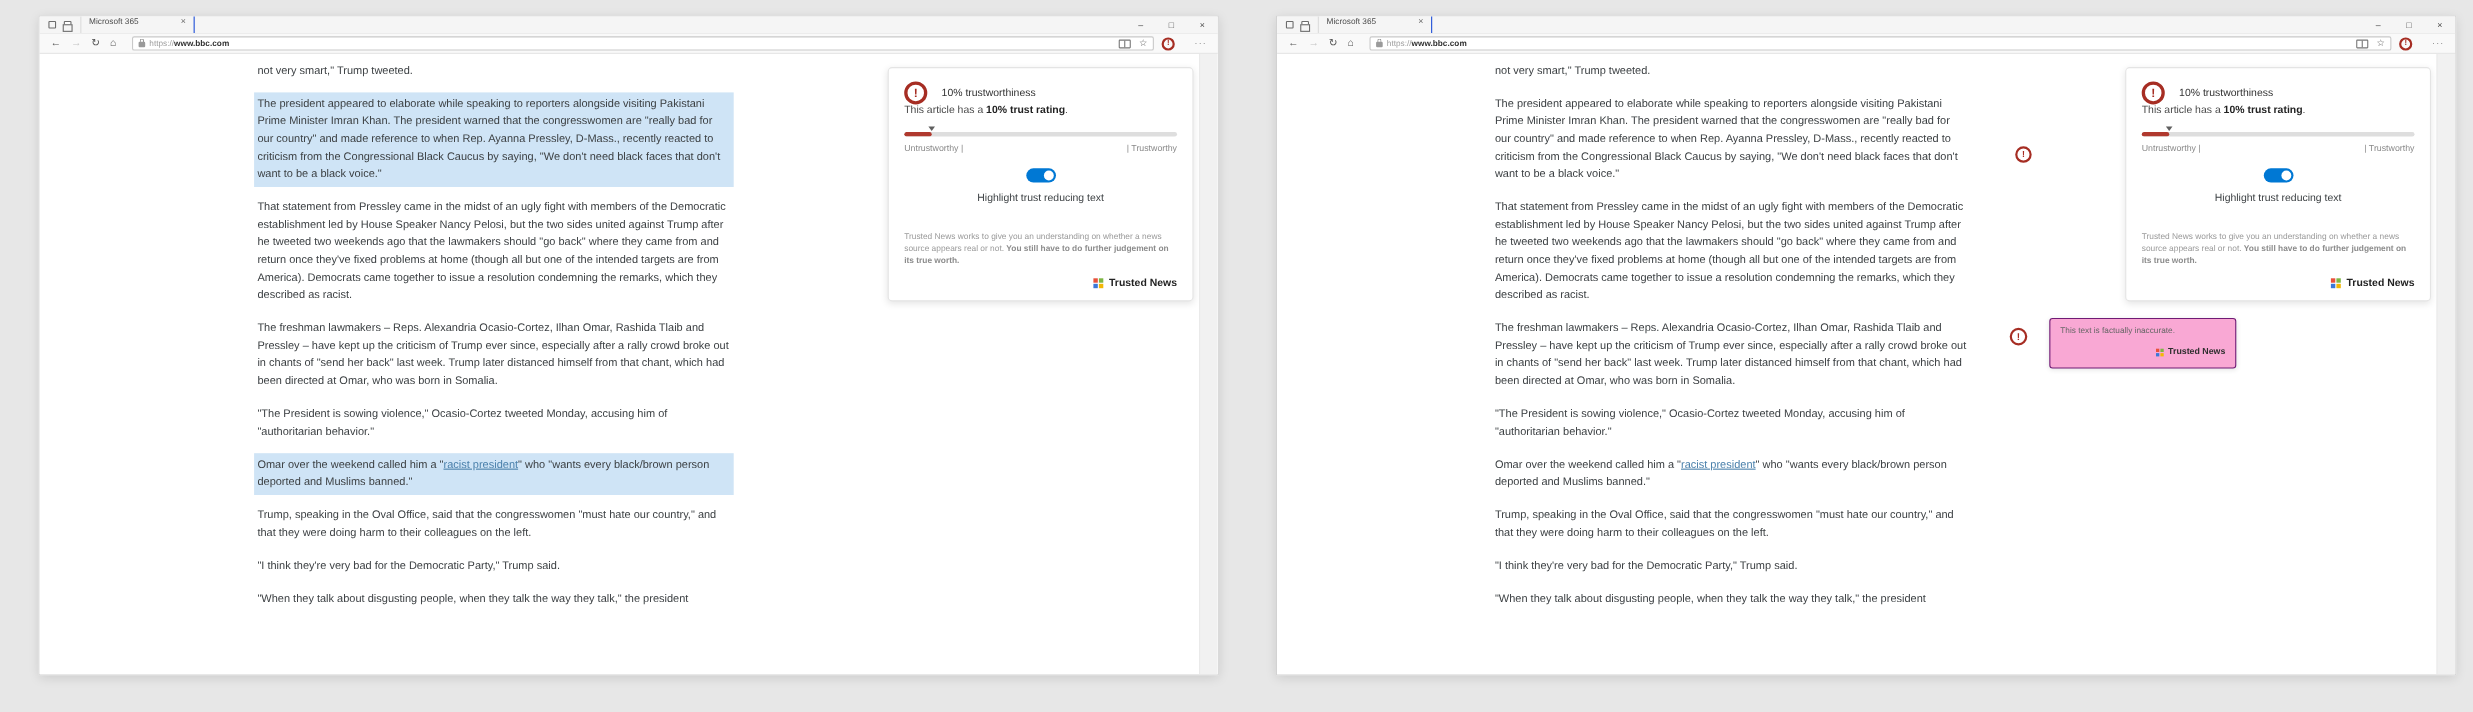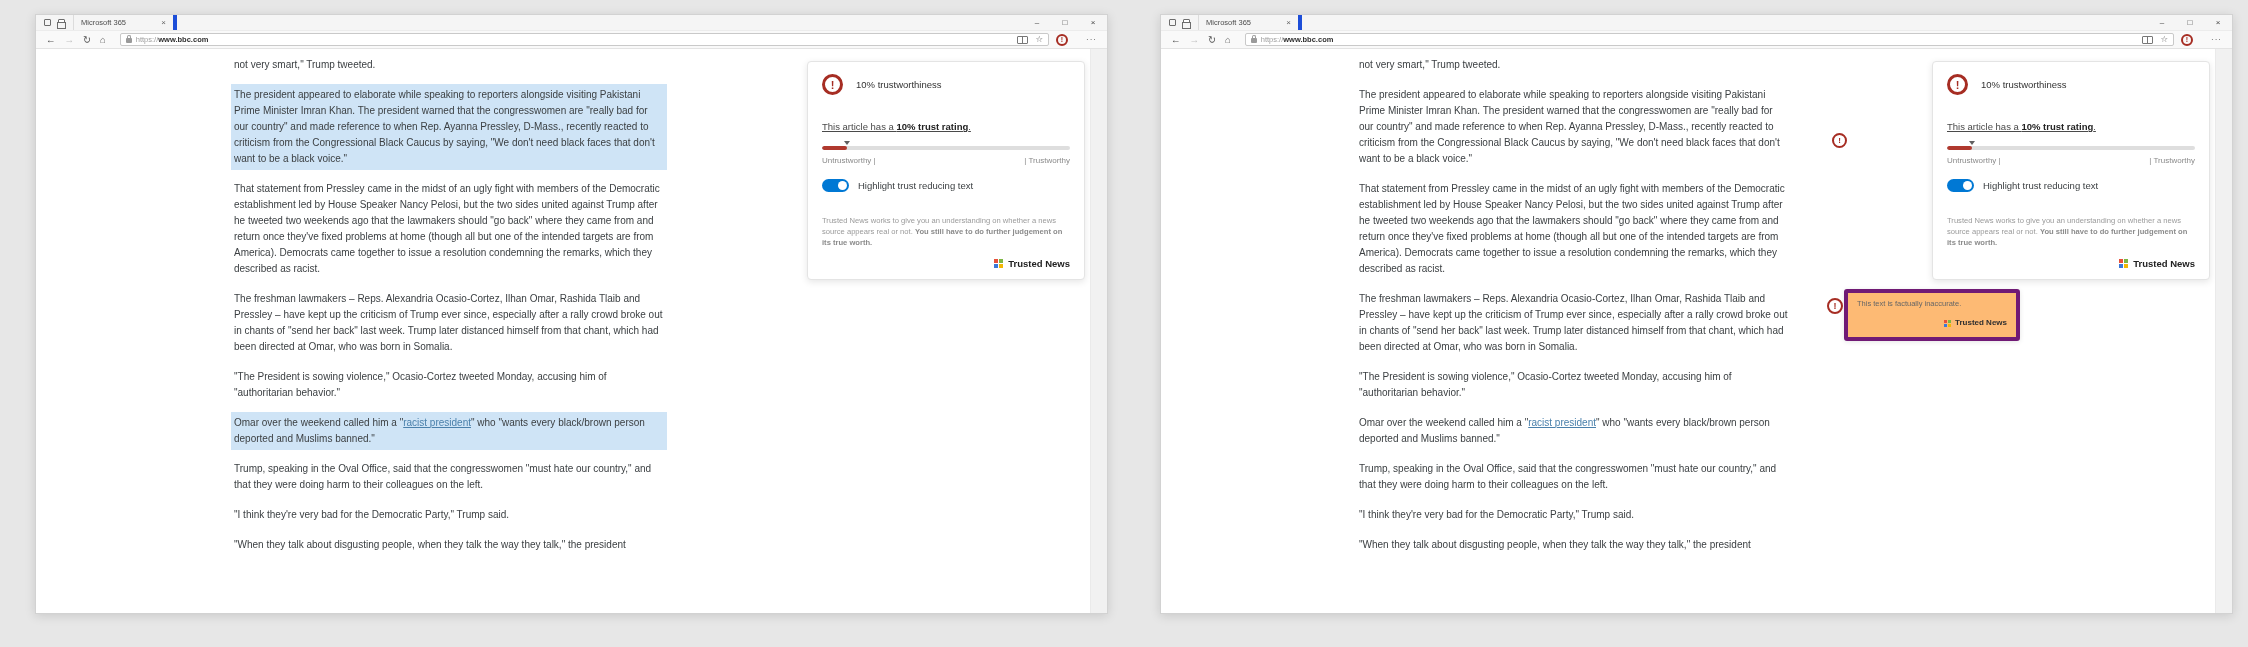--- a/index.html
+++ b/index.html
@@ -29,22 +29,22 @@
   .titlebar{
     height:16px;background:#f5f5f5;display:flex;align-items:stretch;
     font-size:7.5px;color:#555;border-bottom:1px solid #ececec;box-sizing:border-box;
   }
   .tb-icons{display:flex;align-items:center;gap:7px;padding:0 8px;}
   .ic-sq,.ic-sq2{display:inline-block;width:7px;height:7px;border:1px solid #6d6d6d;box-sizing:border-box;}
   .ic-sq{border-radius:1px;}
   .ic-sq2{border-radius:1px;position:relative;background:#fff;}
   .ic-sq2::after{content:"";position:absolute;left:-2px;top:2px;width:7px;height:5px;border:1px solid #6d6d6d;background:#f5f5f5;}
   .tab{
-    width:104px;display:flex;align-items:center;padding:0 7px;box-sizing:border-box;
-    border-left:1px solid #dcdcdc;border-right:4px solid #1d4ed8;background:#f5f5f5;
+    width:104px;display:flex;padding:0 7px;box-sizing:border-box;
+    border-left:1px solid #dcdcdc;border-right:1px solid #1d4ed8;background:#f5f5f5;
   }
   .tab-label{flex:1;color:#4d4d4d;white-space:nowrap;overflow:hidden;}
   .tab-close{color:#666;font-size:8px;cursor:default;}
   .win-controls{margin-left:auto;display:flex;}
   .win-controls span{width:28px;text-align:center;line-height:15px;font-size:8px;color:#444;}
 
   
   .toolbar{
     height:18px;background:#f9f9f9;border-bottom:1px solid #e3e3e3;
     display:flex;align-items:center;padding:0 10px;box-sizing:border-box;
@@ -86,22 +86,22 @@
   
   .alert-ring{
     display:inline-flex;align-items:center;justify-content:center;
     border-radius:50%;border:2.5px solid var(--alert-red);color:var(--alert-red);
     font-weight:bold;background:#fff;box-sizing:border-box;
   }
   .inline-flag{position:absolute;right:-58px;top:46px;width:15px;height:15px;font-size:8px;border-width:2px;}
   .flag-tooltip{position:absolute;left:100%;top:-2px;margin-left:38px;display:flex;align-items:flex-start;width:210px;}
   .tip-ic{width:16px;height:16px;font-size:9px;border-width:2.5px;margin-top:9px;flex:none;}
   .tip-card{
-    display:block;background:#fdba74;border:4px solid #701a75;border-radius:3px;
-    box-shadow:0 1px 5px rgba(0,0,0,.10);padding:6px 9px;width:150px;margin-left:1px;
+    display:block;background:#f9a8d4;border:1px solid #701a75;border-radius:3px;
+    box-shadow:0 1px 5px rgba(0,0,0,.10);padding:6px 9px;width:150px;margin-left:20px;
   }
   .tip-text{display:block;font-size:7.5px;line-height:10px;color:#666;}
   .tip-brand{display:flex;justify-content:flex-end;align-items:center;gap:4px;margin-top:6px;}
   .tip-brand-text{font-size:8px;font-weight:bold;color:#2f2f2f;}
 
   
   .tn-logo{display:inline-grid;grid-template-columns:4px 4px;grid-auto-rows:4px;gap:1px;}
   .tn-logo.small{grid-template-columns:3px 3px;grid-auto-rows:3px;}
   .tn-logo i{display:block;}
   .tn-logo .l1{background:var(--logo1);}
@@ -111,31 +111,31 @@
 
   
   .tn-panel{
     position:absolute;right:22px;top:12px;width:278px;box-sizing:border-box;
     background:#fff;border:1px solid #e4e4e4;border-radius:4px;
     box-shadow:0 2px 7px rgba(0,0,0,.10);padding:12px 14px 10px;
   }
   .tn-head{display:flex;align-items:center;gap:13px;}
   .alert-ring.big{width:21px;height:21px;font-size:11px;border-width:3px;flex:none;}
   .tn-title{font-size:9.5px;font-weight:normal;color:#333;}
-  .tn-rating{margin-top:26px;font-size:9.5px;color:#4a4a4a;text-decoration:underline;}
+  .tn-rating{margin-top:0;font-size:9.5px;color:#4a4a4a;}
   .tn-rating b{color:#222;}
   .tn-bar{position:relative;margin-top:9px;height:9px;}
   .tn-track{position:absolute;left:0;right:0;bottom:0;height:4px;background:#dedede;border-radius:2px;overflow:hidden;}
   .tn-fill{height:100%;background:var(--bar-red);border-radius:2px;}
   .tn-marker{
     position:absolute;top:0;width:0;height:0;transform:translateX(-50%);
     border-left:3px solid transparent;border-right:3px solid transparent;border-top:4px solid #5f5f5f;
   }
   .tn-scale{display:flex;justify-content:space-between;font-size:8px;color:#8a8a8a;margin-top:6px;}
-  .tn-toggle-row{display:flex;align-items:center;gap:9px;margin-top:14px;}
+  .tn-toggle-row{display:flex;align-items:center;gap:9px;margin-top:14px;flex-direction:column;}
   .toggle{width:27px;height:13px;border-radius:7px;background:var(--toggle-blue);position:relative;display:inline-block;flex:none;cursor:pointer;}
   .toggle .knob{position:absolute;right:2px;top:2px;width:9px;height:9px;border-radius:50%;background:#fff;}
   .tn-toggle-label{font-size:9.5px;color:#3c4043;}
   .tn-disclaimer{margin-top:23px;font-size:7.6px;line-height:11px;color:#9a9a9a;}
   .tn-disclaimer b{color:#8c8c8c;}
   .tn-brand{display:flex;justify-content:flex-end;align-items:center;gap:5px;margin-top:10px;}
   .tn-brand-text{font-size:9.5px;font-weight:bold;color:#222;}
 </style>
 </head>
 <body>

